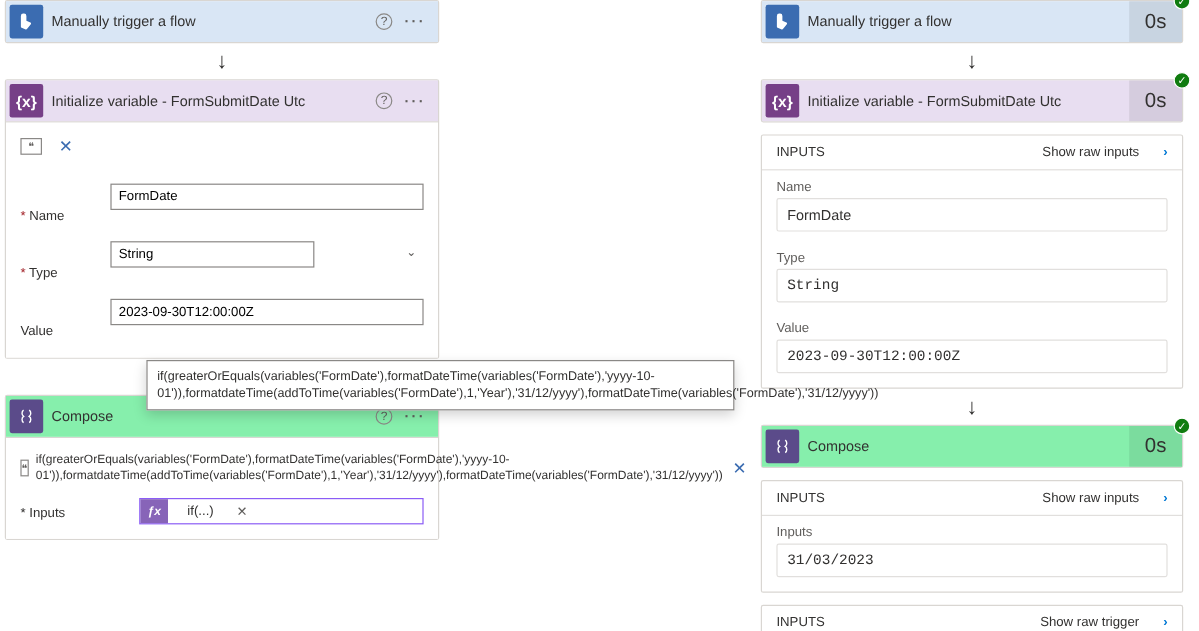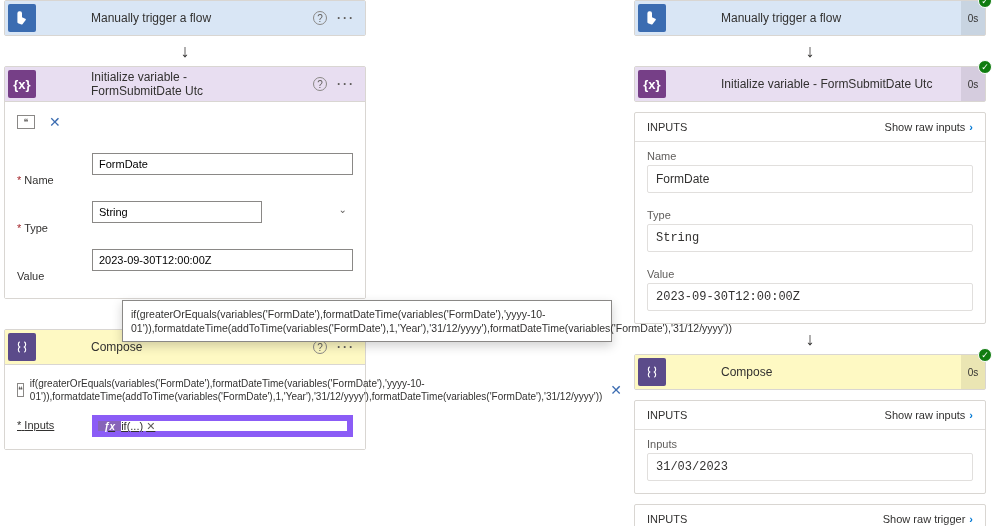--- a/index.html
+++ b/index.html
@@ -28,25 +28,24 @@
     background: #fff;
     position: relative;
     margin: 0 4px;
   }
   .action-header {
     display: flex;
     align-items: center;
     height: 34px;
     font-size: 12px;
     position: relative;
-    gap: 48px;
   }
   .hdr-trigger { background: #d9e6f5; }
   .hdr-var     { background: #e8def1; }
-  .hdr-compose { background: #fef9c3; justify-content: flex-end; }
+  .hdr-compose { background: #86efac; justify-content: flex-end; }
 
   .icon-box {
     width: 28px; height: 28px;
     margin: 3px;
     border-radius: 2px;
     display: flex;
     align-items: center;
     justify-content: center;
     color: #fff;
     font-weight: bold;
@@ -64,24 +63,24 @@
     gap: 10px;
     padding-right: 10px;
     color: #605e5c;
   }
   .more-dots { letter-spacing: 2px; font-weight: bold; cursor: pointer; }
   .qmark { border:1px solid #8a8886; border-radius:50%; width:14px; height:14px;
            display:inline-flex; align-items:center; justify-content:center;
            font-size:10px; cursor:pointer; }
 
   .badge-0s {
-    position:absolute; right:0; top:0; bottom:0; width:24px;
+    position:absolute; right:0; top:0; bottom:0; width:44px;
     background: rgba(0,0,0,0.08);
     display:flex; align-items:center; justify-content:center;
-    font-size:10px;
+    font-size:17px;
   }
   .check-badge {
     position:absolute; right:-7px; top:-7px;
     width:14px; height:14px; border-radius:50%;
     background:#107c10; border:1px solid #fff;
     display:flex; align-items:center; justify-content:center;
     color:#fff; font-size:9px; line-height:1;
   }
 
   .arrow {
@@ -112,32 +111,32 @@
   .txt-in {
     flex:1; border:1px solid #8a8886; height:22px; padding:0 6px;
     font-size:11px; font-family:inherit;
   }
   .select-wrap { position:relative; flex:1; }
   .select-wrap .txt-in { padding-right:20px; }
   .select-wrap .chev {
     position:absolute; right:6px; top:3px; color:#605e5c; font-size:10px; pointer-events:none;
   }
 
-  .expr-row { display:flex; align-items:flex-start; margin-top:4px;text-decoration:underline; }
+  .expr-row { display:flex; align-items:center; margin-top:4px; }
   .expr-row label { width:75px; font-size:11px; margin-top:4px; }
   .token-box {
-    flex:1; border:6px solid #8b5cf6; height:22px;
-    display:flex; align-items:center; padding-left:0; position:relative;
+    flex:1; border:1px solid #8b5cf6; height:22px;
+    display:flex; align-items:center; padding-left:0; position:relative;margin-left:24px;
   }
   .fx-slab {
     background:#8764b8; color:#fff; font-size:10px; font-weight:bold;
     height:100%; display:flex; align-items:center; padding:0 6px;
     font-style:italic;
   }
-  .token-txt { padding:0 0; font-size:11px; }
+  .token-txt { padding:0 16px; font-size:11px; }
   .token-x { padding:0 3px; color:#605e5c; font-size:11px; }
 
   .tooltip {
     position:absolute;
     left:122px; top:300px;
     width:490px;
     border:1px solid #8a8886;
     background:#fff;
     box-shadow:0 4px 10px rgba(0,0,0,0.18);
     padding:6px 8px;
@@ -151,21 +150,21 @@
     border:1px solid #d9d6d2;
     border-radius:2px;
     margin:10px 4px 0;
     background:#fff;
   }
   .section-head {
     display:flex; align-items:center; justify-content:space-between;
     padding:8px 12px; border-bottom:1px solid #e1dfdd;
     font-size:11px; color:#323130;
   }
-  .show-raw { color:#323130; font-size:11px; display:flex; align-items:center; gap:4px; cursor:pointer;}
+  .show-raw { color:#323130; font-size:11px; display:flex; align-items:center; gap:20px; cursor:pointer;}
   .show-raw .chev { color:#0078d4; font-weight:bold; }
 
   .field-block { padding:8px 12px 12px; }
   .field-block + .field-block { padding-top:4px; }
   .field-label { font-size:11px; color:#605e5c; margin-bottom:3px; }
   .field-box {
     border:1px solid #e1dfdd; border-radius:2px;
     padding:6px 8px;
     font-size:12px;
   }

